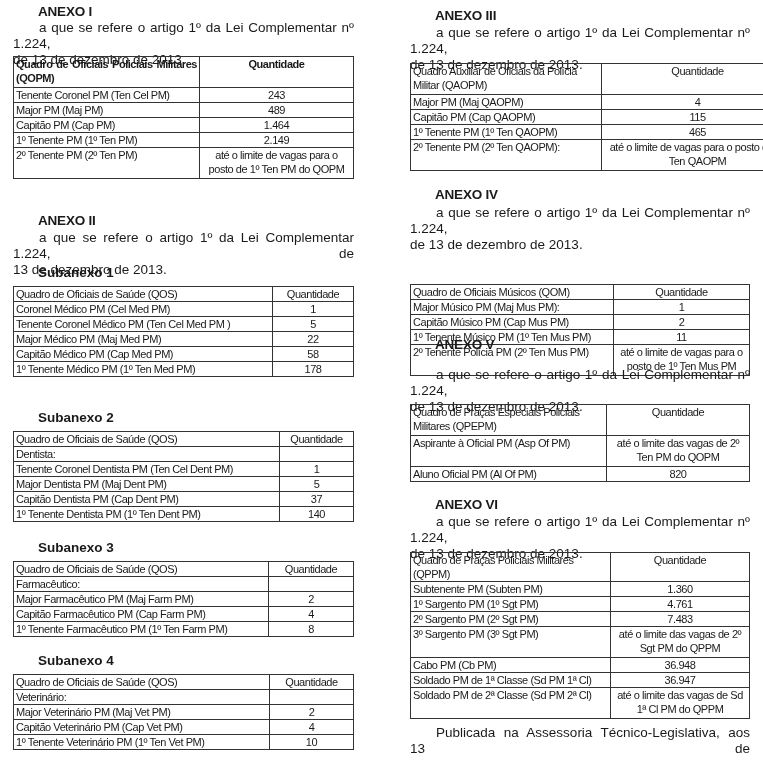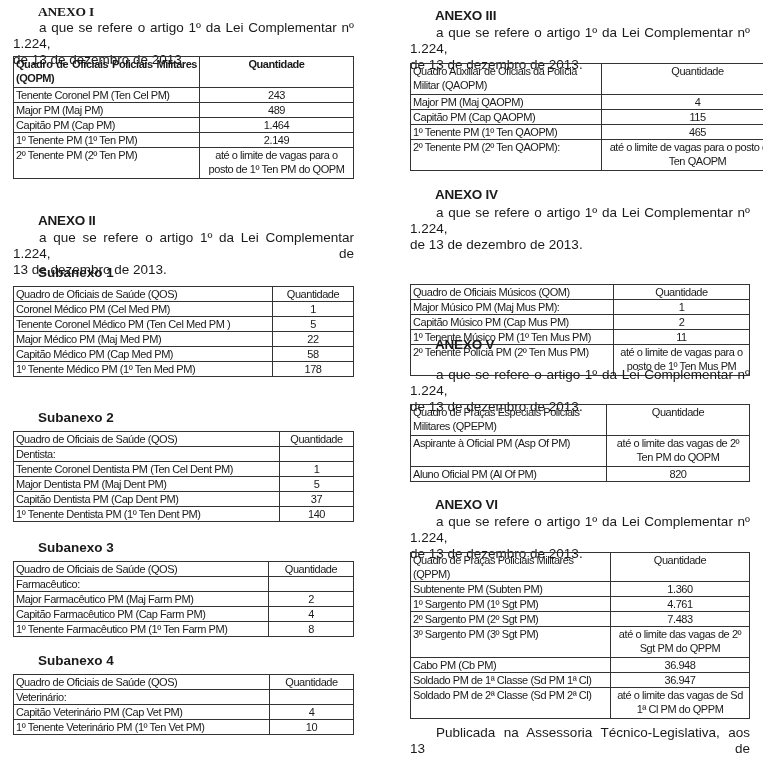--- a/index.html
+++ b/index.html
@@ -12,21 +12,21 @@
             font-family: "Liberation Sans", sans-serif; letter-spacing: -0.45px; }
   table.q td { border: 1.5px solid #333; padding: 0 2px; line-height: 14px; vertical-align: top; }
   table.q td.c { text-align: center; }
   table.q td.h { font-weight: bold; }
   table.q tr.row td { height: 14px; }
   .sub { position: absolute; font-weight: bold; font-size: 13.5px; }
 </style>
 </head>
 <body>
 
-<div class="title" style="left:38px;top:4px;font-family:Liberation Serif, serif;">ANEXO I</div>
+<div class="title" style="left:38px;top:4px;">ANEXO I</div>
 <div class="para" style="left:13px;top:20px;width:341px;">
   <div style="text-align:justify;text-align-last:justify;"><span class="ind"></span><span>a que se refere o artigo 1º da Lei Complementar nº 1.224,</span></div>
   <div>de 13 de dezembro de 2013.</div>
 </div>
 <table class="q" style="left:13px;top:56px;width:341px;">
   <tbody>
       <tr>
     <td class="h" style="width:181px;height:30px;text-align:justify;">Quadro de Oficiais Policiais Militares (QOPM)</td>
     <td class="h c">Quantidade</td>
   </tr>
@@ -150,20 +150,24 @@
   <tbody>
       <tr class="row">
         <td style="width:251px;">Quadro de Oficiais de Saúde (QOS)</td>
         <td class="c">Quantidade</td>
       </tr>
   <tr class="row">
         <td>Veterinário:</td>
         <td></td>
       </tr>
   <tr class="row">
+        <td>Major Veterinário PM (Maj Vet PM)</td>
+        <td class="c">2</td>
+      </tr>
+  <tr class="row">
         <td>Capitão Veterinário PM (Cap Vet PM)</td>
         <td class="c">4</td>
       </tr>
   <tr class="row">
         <td>1º Tenente Veterinário PM (1º Ten Vet PM)</td>
         <td class="c">10</td>
       </tr>
 </tbody>
   </table>
 

